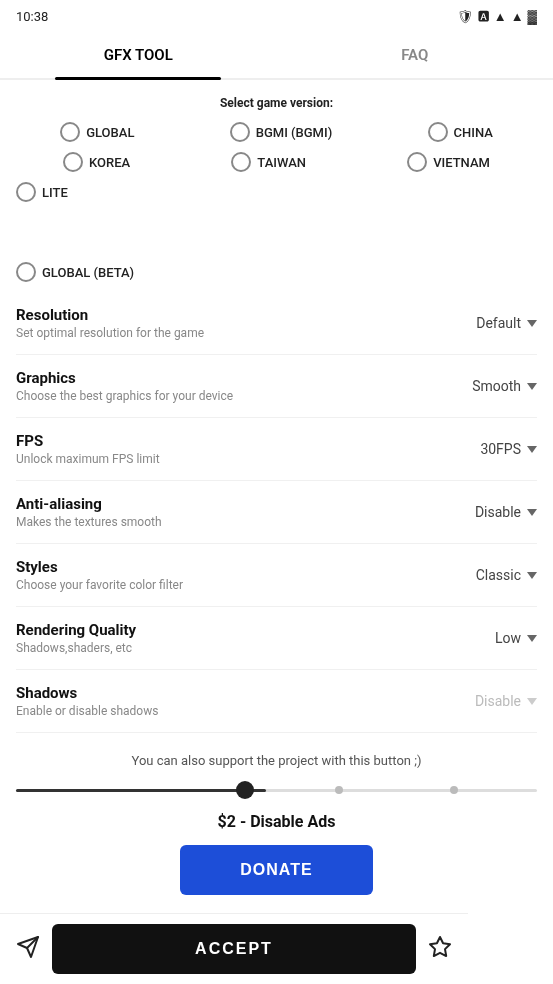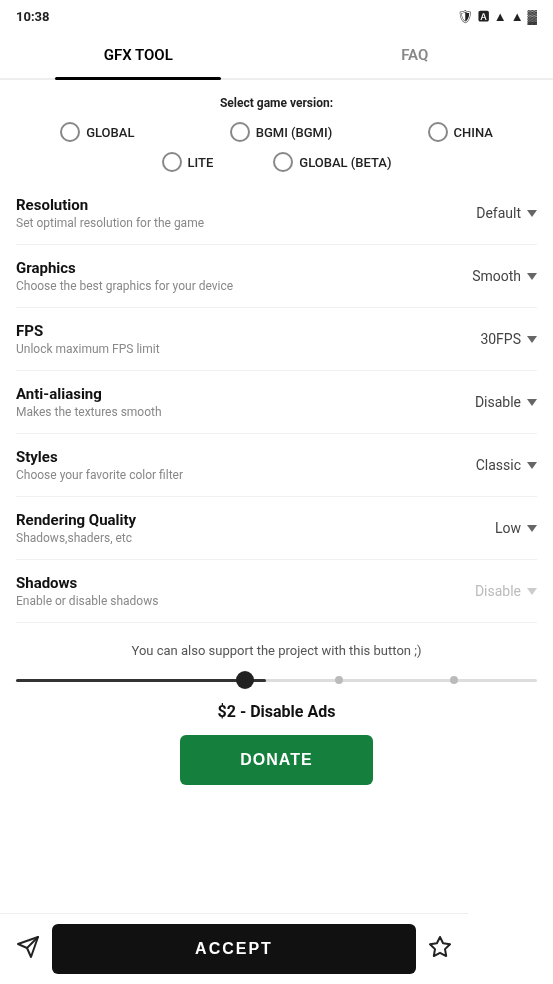--- a/index.html
+++ b/index.html
@@ -18,21 +18,21 @@
     .status-bar {
       display: flex;
       justify-content: space-between;
       align-items: center;
       padding: 6px 16px;
       background: #fff;
       height: 32px;
     }
     .status-left {
       font-size: 13px;
-      font-weight: 700;
+      font-weight: 400;
     }
     .status-right {
       display: flex;
       align-items: center;
       gap: 4px;
       font-size: 12px;
     }
 
     
     .tabs {
@@ -196,21 +196,21 @@
       background: #bbb;
       border-radius: 50%;
     }
     .donate-label {
       font-size: 16px;
       font-weight: 700;
       color: #111;
       margin-bottom: 14px;
     }
     .donate-button {
-      background: #15803d;
+      background: #1d4ed8;
       color: #fff;
       border: none;
       border-radius: 6px;
       padding: 16px 60px;
       font-size: 16px;
       font-weight: 700;
       cursor: pointer;
       letter-spacing: 1px;
       margin-bottom: 16px;
     }
@@ -259,20 +259,21 @@
     .v-row {
       display: flex;
       justify-content: space-around;
       margin-bottom: 10px;
       gap: 7px;
     }
     .v-row-2 {
       display: flex;
       justify-content: center;
       gap: 60px;
+      flex-direction: column;
     }
   </style>
 </head>
 <body>
 
 <div class="status-bar">
   <span class="status-left">10:38</span>
   <div class="status-right">
     <span style="font-size:13px;">🛡</span>
     <span style="font-size:13px;">🅰</span>
@@ -300,20 +301,34 @@
       <div class="version-item">
         <div class="radio-circle"></div>
         <span>BGMI (BGMI)</span>
       </div>
       <div class="version-item">
         <div class="radio-circle"></div>
         <span>CHINA</span>
       </div>
     </div>
 
+    <div class="v-row">
+      <div class="version-item">
+        <div class="radio-circle"></div>
+        <span>KOREA</span>
+      </div>
+      <div class="version-item">
+        <div class="radio-circle"></div>
+        <span>TAIWAN</span>
+      </div>
+      <div class="version-item">
+        <div class="radio-circle"></div>
+        <span>VIETNAM</span>
+      </div>
+    </div>
 
     <div class="v-row-2 v-row">
       <div class="version-item">
         <div class="radio-circle"></div>
         <span>LITE</span>
       </div>
       <div class="version-item">
         <div class="radio-circle"></div>
         <span>GLOBAL (BETA)</span>
       </div>

